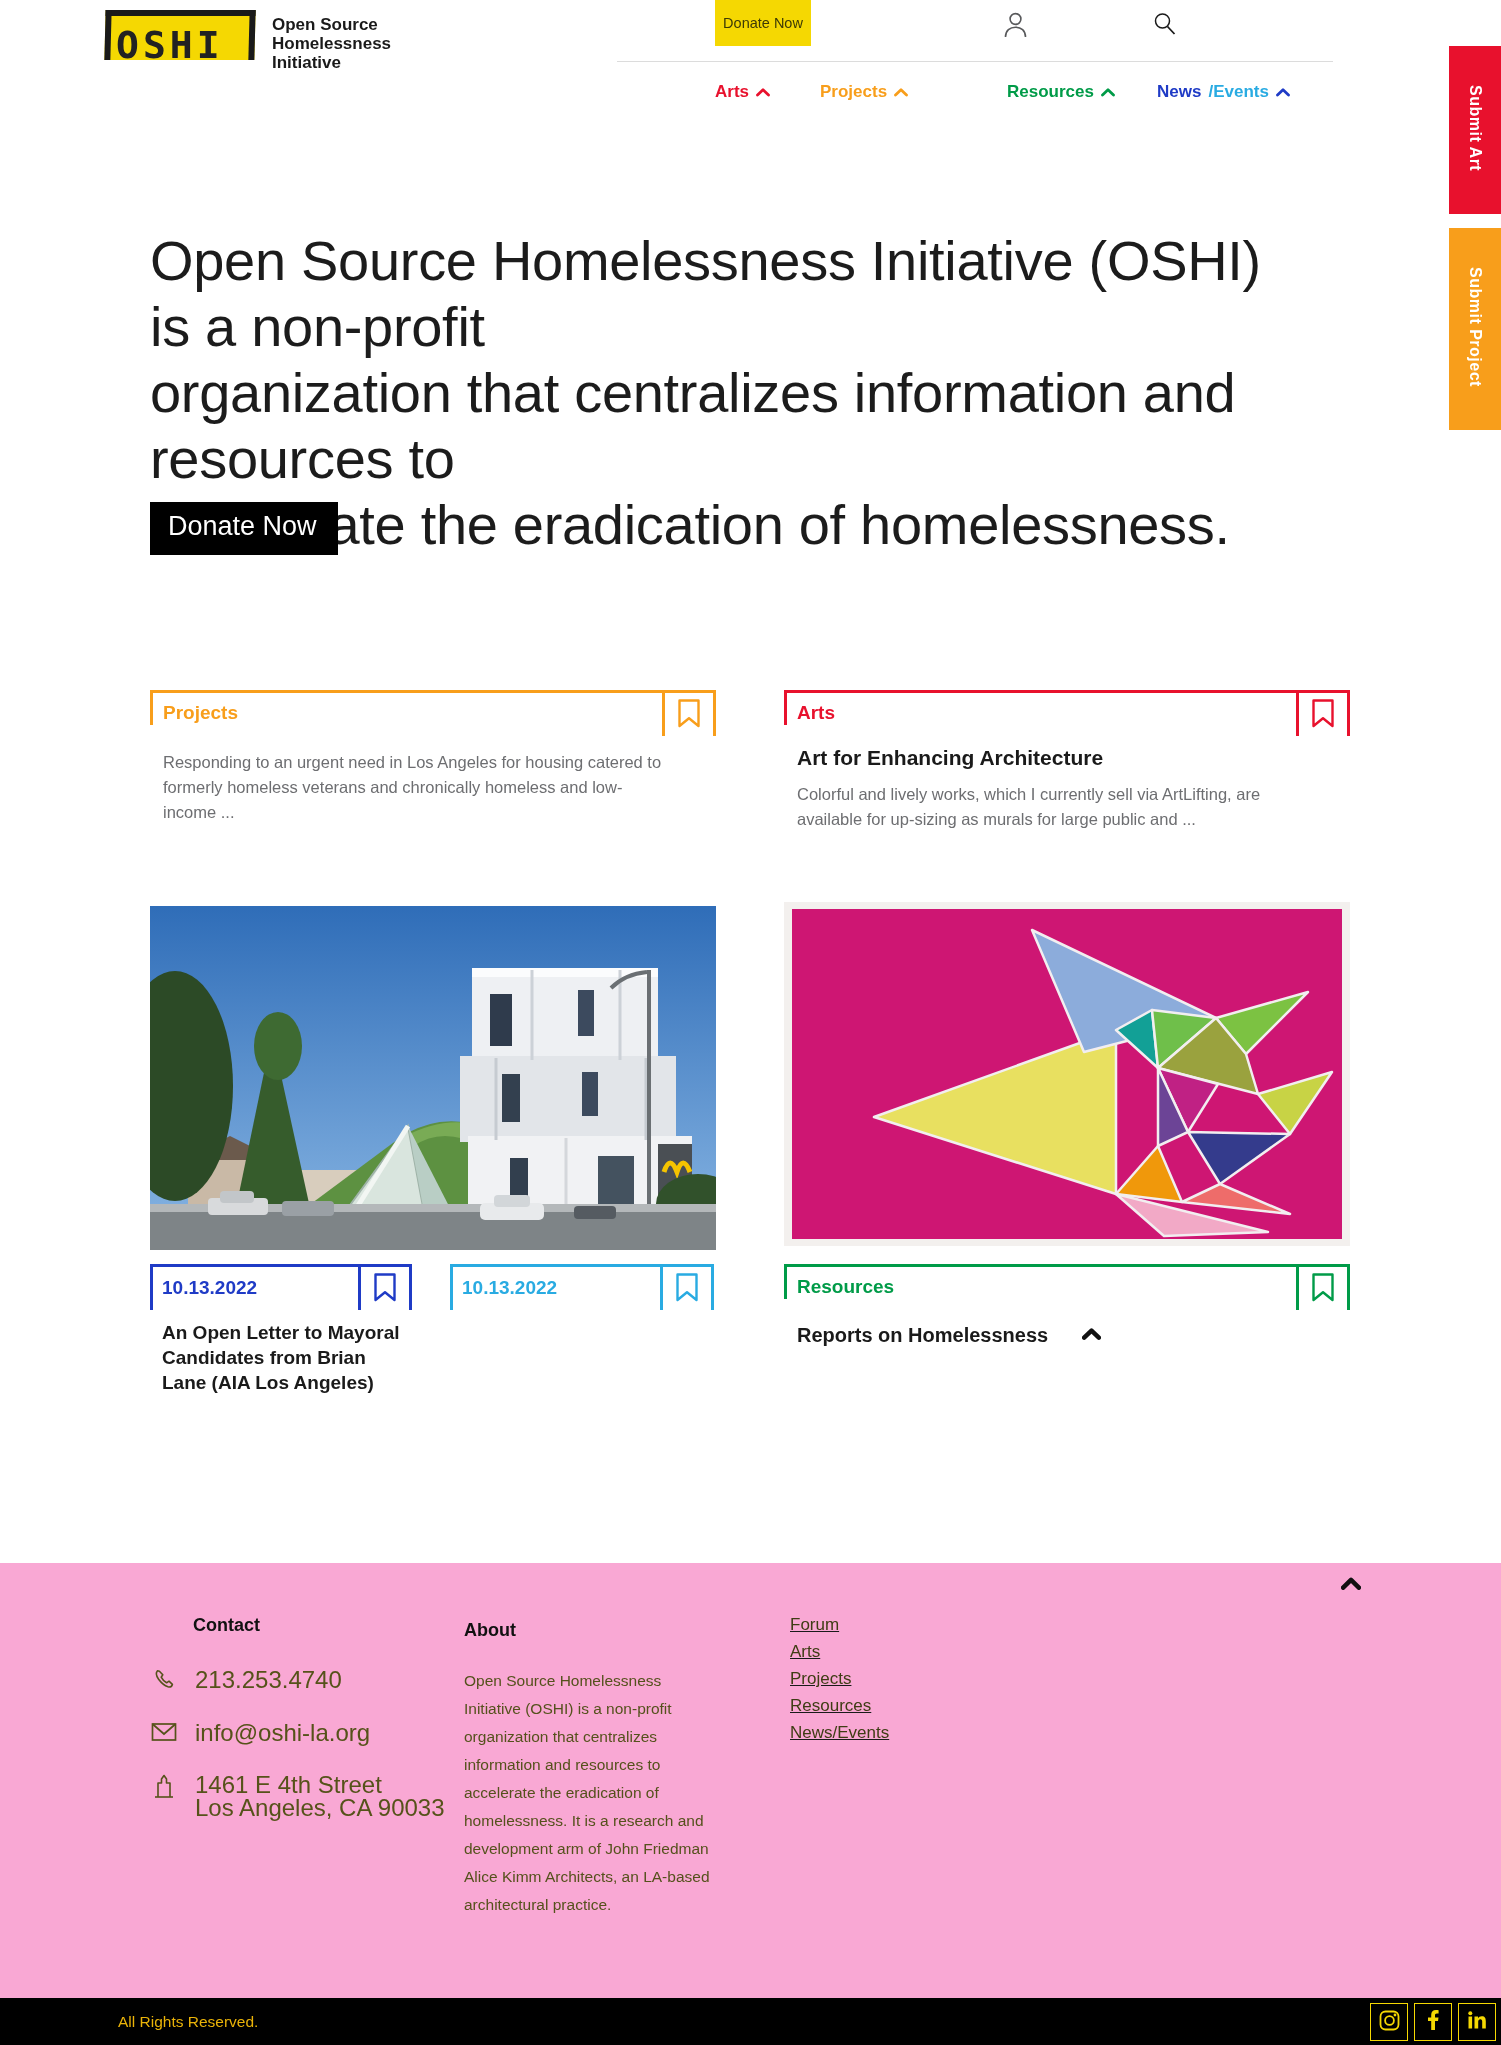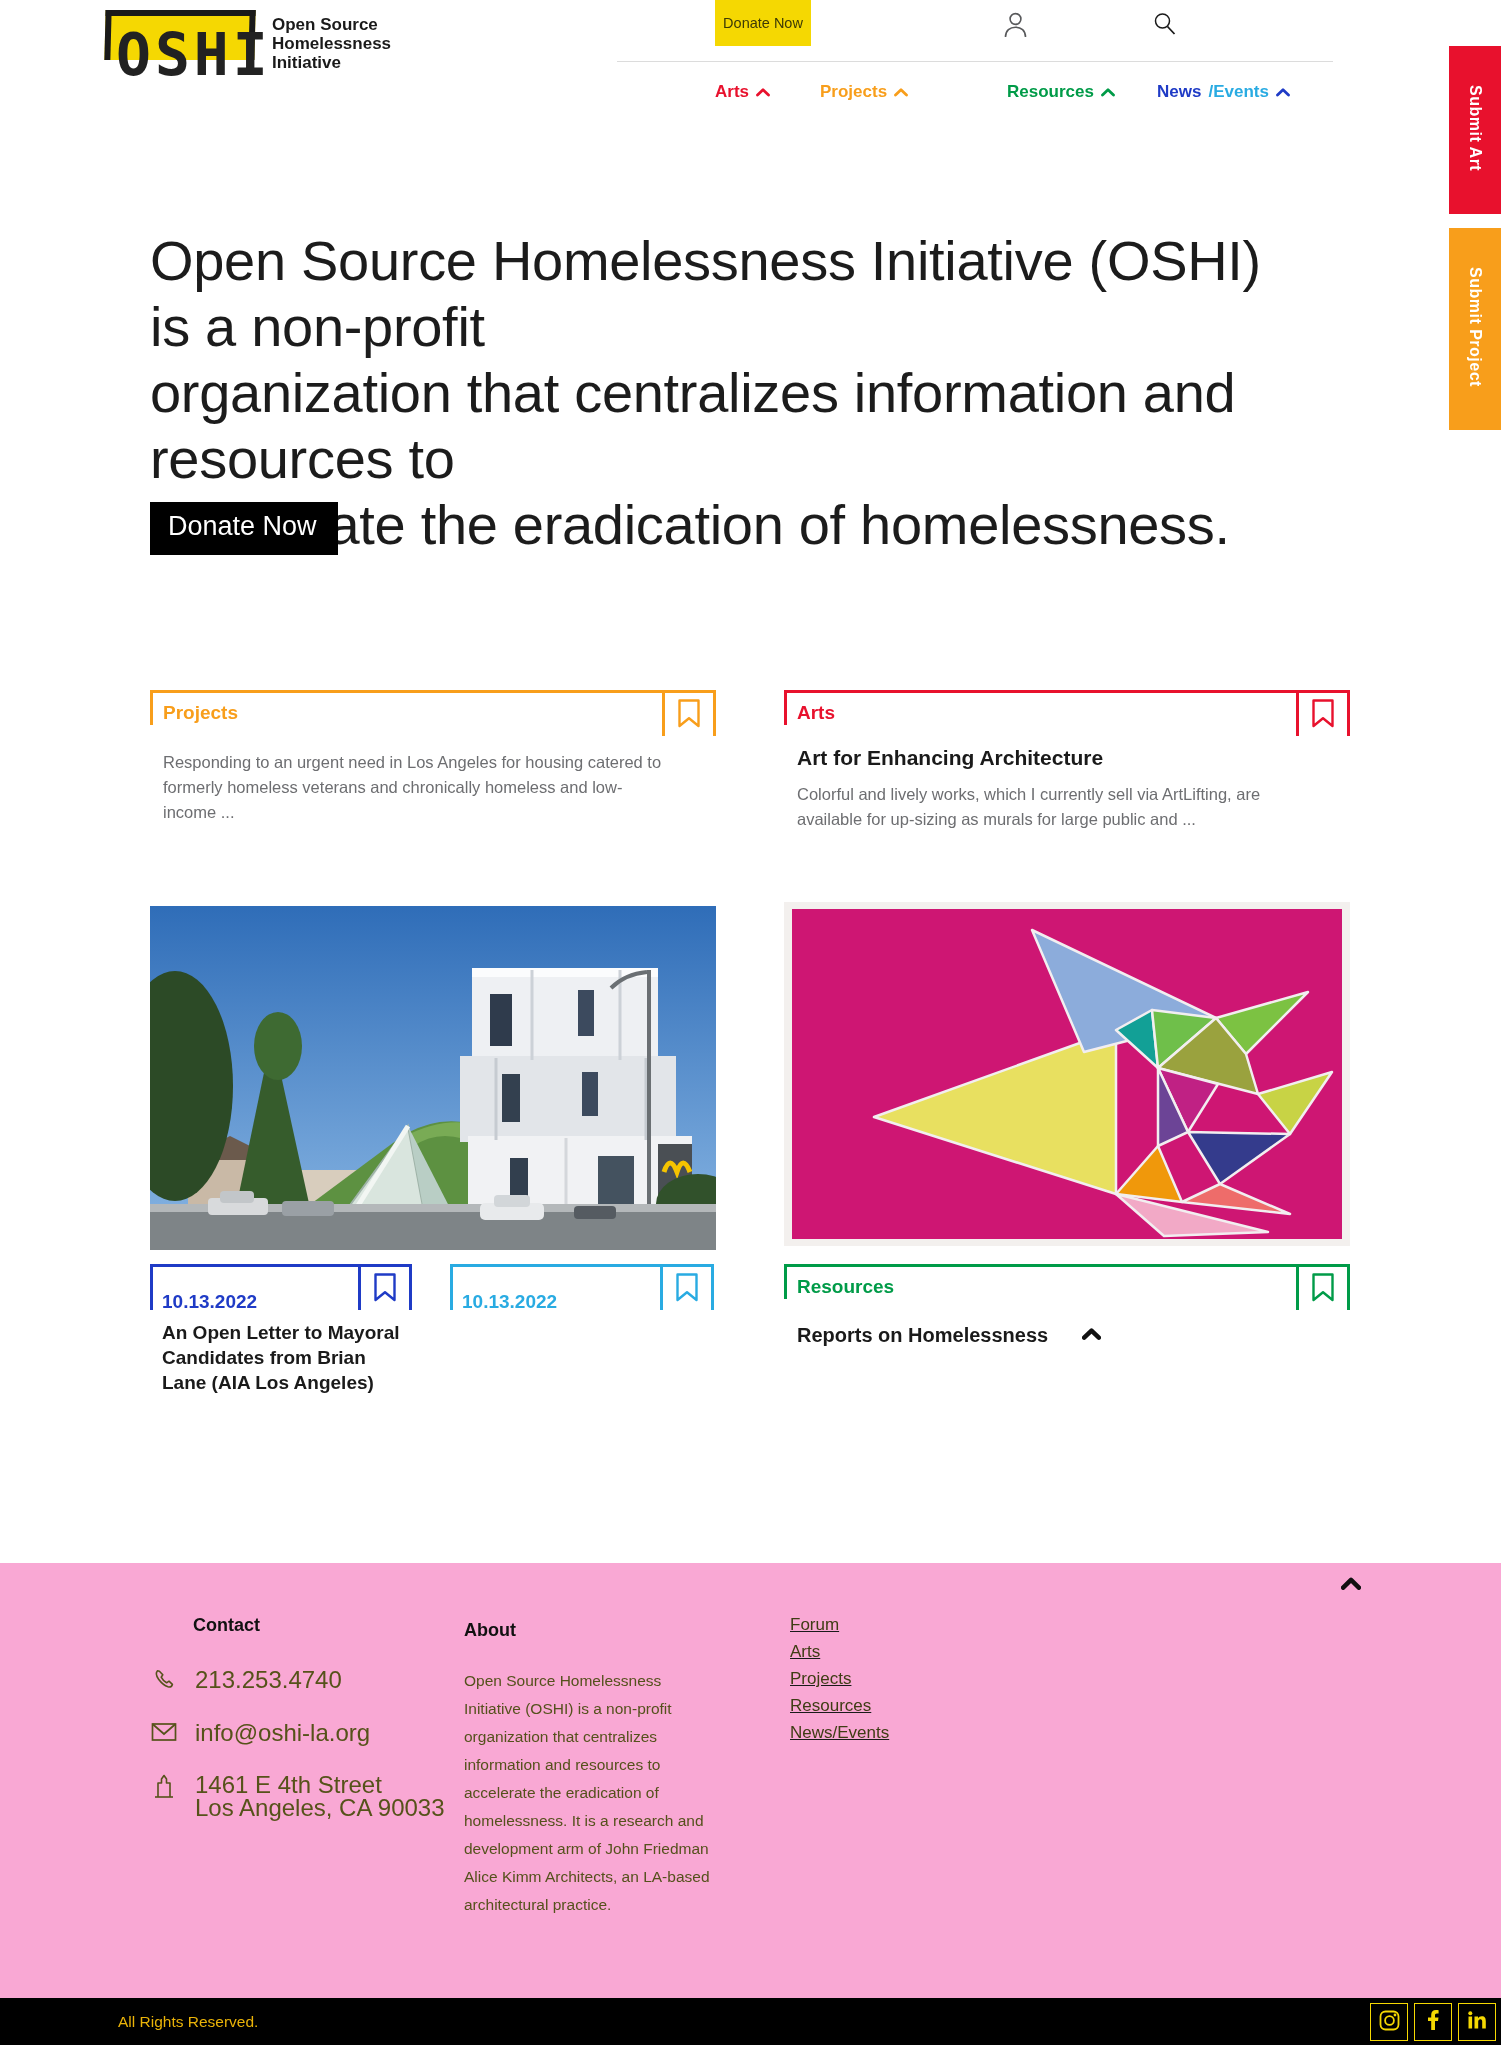--- a/index.html
+++ b/index.html
@@ -7,21 +7,21 @@
   body { font-family:"Liberation Sans", sans-serif; color:#1a1a1a; }
   #page { position:relative; width:1501px; height:2045px; background:#fff; overflow:hidden; }
 
   
   #header { position:absolute; top:0; left:0; width:100%; height:115px; background:#fff; }
   .logo { position:absolute; left:105px; top:10px; display:flex; gap:17px; cursor:pointer; }
   .logo-mark { position:relative; width:150px; height:66px; }
   .logo-staple { position:absolute; top:0; left:0; width:150px; height:50px;
                  border:6px solid #1a1a1a; border-bottom:none; background:#F5D802; transform:skewX(-1.5deg); }
   .logo-acronym { position:absolute; left:11px; top:16px; font-family:"DejaVu Sans Mono", monospace;
-                  font-weight:bold; font-size:58px; line-height:1; letter-spacing:4px; color:#222; }
+                  font-weight:bold; font-size:38px; line-height:1; letter-spacing:4px; color:#222; }
   .brand-name { padding-top:5px; font-size:17px; line-height:19px; font-weight:bold; color:#1a1a1a; }
 
   .donate-header { position:absolute; left:715px; top:0; width:96px; height:46px; background:#F5D802;
                    border:none; font-family:inherit; font-size:14.5px; color:#3c3a06; cursor:pointer; }
   .icon-btn { position:absolute; top:11px; background:none; border:none; cursor:pointer; }
   #user-btn { left:1002px; }
   #search-btn { left:1152px; }
 
   .nav-rule { position:absolute; left:617px; top:61px; width:716px; border-top:1px solid #dcdcdc; }
   .nav-item { position:absolute; top:82px; background:none; border:none; font-family:inherit;
@@ -60,21 +60,21 @@
   .bm-area { position:absolute; right:0; top:-3px; display:flex; align-items:flex-start; }
   .bm-tick { width:3px; height:46px; background:currentColor; }
   .bm-btn { background:none; border:none; padding:9px 13px 0 13px; cursor:pointer; color:inherit; }
 
   .card-body { height:156px; padding-left:13px; }
   .card-title { font-size:21px; font-weight:bold; color:#1a1a1a; margin-top:8px; cursor:pointer; }
   .card-desc { margin-top:12px; font-size:16.5px; line-height:25px; color:#6D6E71; width:505px; }
   .card-img { display:block; width:566px; height:344px; cursor:pointer; }
 
   .mini-card { width:262px; }
-  .mini-head { position:relative; border-top:3px solid; padding:24px 0 0 12px; height:46px; }
+  .mini-head { position:relative; border-top:3px solid; padding:10px 0 0 12px; height:46px; }
   .mini-head::before { content:""; position:absolute; left:0; top:-3px; width:3px; height:46px; background:currentColor; }
   .mini-date { font-size:19px; font-weight:bold; }
   .mini-title { padding-left:12px; margin-top:10px; font-size:19px; font-weight:bold; line-height:25px; color:#1a1a1a; cursor:pointer; }
 
   .res-row { display:flex; align-items:center; gap:32px; padding-left:13px; margin-top:12px; }
   .res-title { font-size:20px; font-weight:bold; color:#1a1a1a; cursor:pointer; }
   .res-chev { background:none; border:none; cursor:pointer; color:#111; padding:2px; }
 
   
   #footer { position:absolute; left:0; top:1563px; width:100%; height:435px; background:#f9a8d4; }

